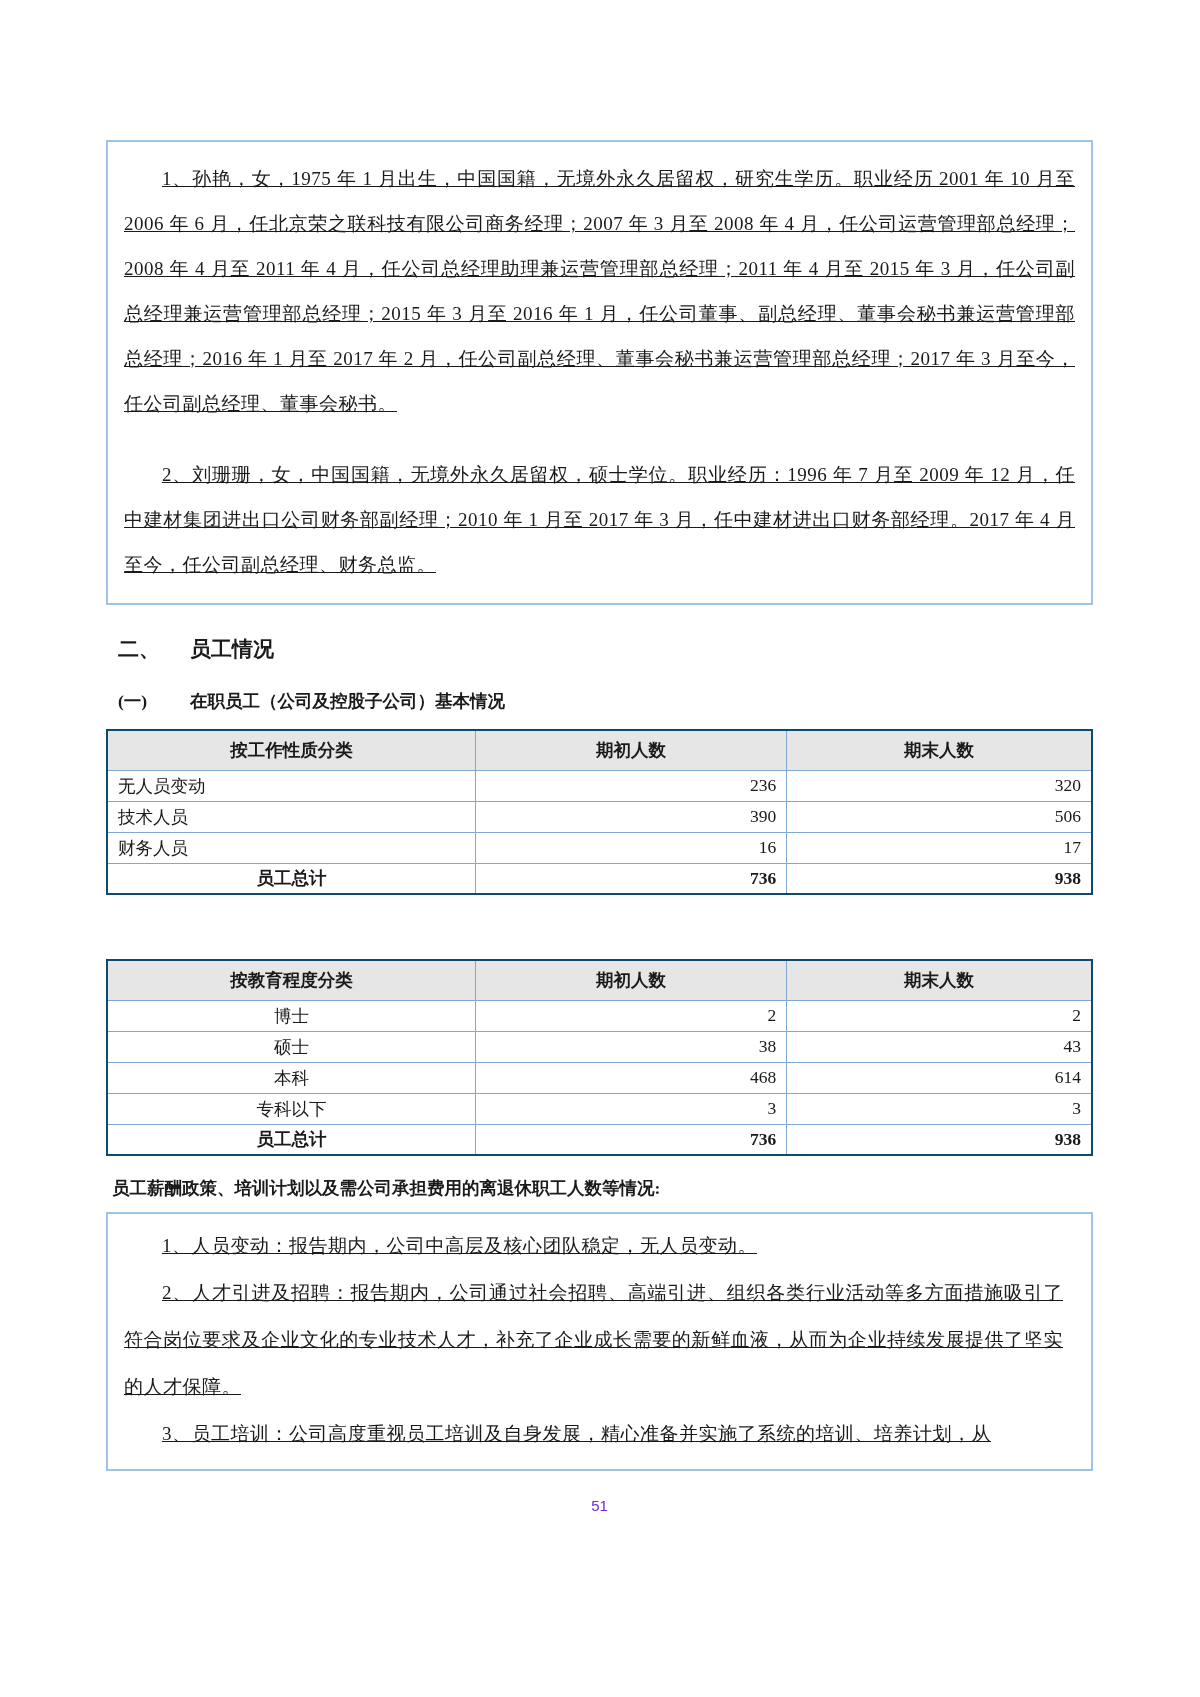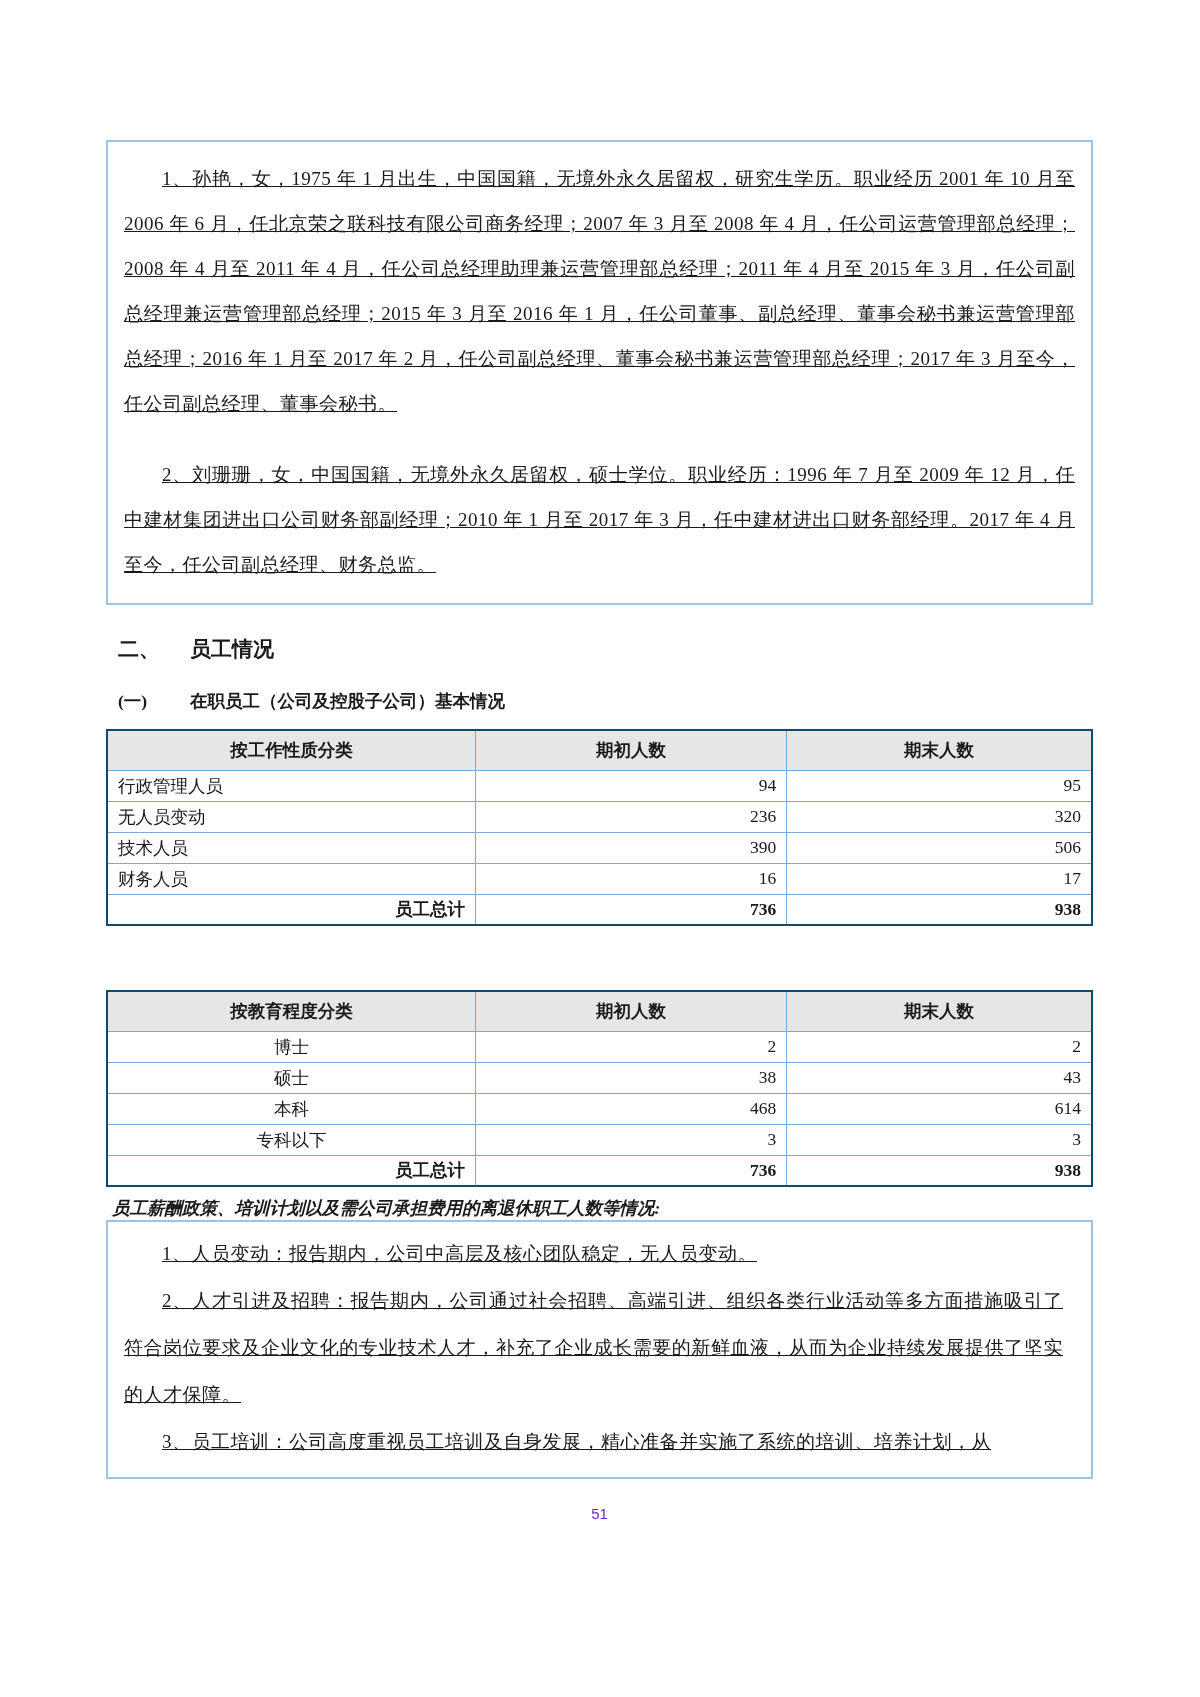--- a/index.html
+++ b/index.html
@@ -71,29 +71,28 @@
     background: #E7E6E6;
     height: 40px;
     font-weight: bold;
     text-align: center;
   }
   .data-table td { height: 31px; background: #ffffff; }
   .data-table td.label-left  { text-align: left; }
   .data-table td.label-center{ text-align: center; }
   .data-table td.num { text-align: right; }
   .data-table tr.total-row td { font-weight: bold; }
-  .data-table tr.total-row td:first-child { text-align: right; }
+  .data-table tr.total-row td:first-child { text-align: center; }
 
   .policy-heading {
-    margin: 9px 0 0 6px;
+    margin: 20px 0 0 6px;
     font-size: 17.5px;
     font-weight: bold;
-    font-style: italic;
-  }
-  .policy-box { padding: 8px 28px 12px 16px; min-height: 252px; }
+  }
+  .policy-box { margin-top: 12px; padding: 8px 28px 12px 16px; min-height: 252px; }
   .policy-box p { line-height: 47px; }
 
   .page-number {
     margin-top: 26px;
     text-align: center;
     font-family: "Liberation Sans", "DejaVu Sans", sans-serif;
     font-size: 15px;
     color: #6d28d9;
   }
 </style>
@@ -126,25 +125,20 @@
         </colgroup>
       <thead>
         <tr>
           <th>按工作性质分类</th>
           <th>期初人数</th>
           <th>期末人数</th>
         </tr>
       </thead>
       <tbody>
         <tr>
-          <td class="label-left">行政管理人员</td>
-          <td class="num">94</td>
-          <td class="num">95</td>
-        </tr>
-        <tr>
           <td class="label-left">无人员变动</td>
           <td class="num">236</td>
           <td class="num">320</td>
         </tr>
         <tr>
           <td class="label-left">技术人员</td>
           <td class="num">390</td>
           <td class="num">506</td>
         </tr>
         <tr>

